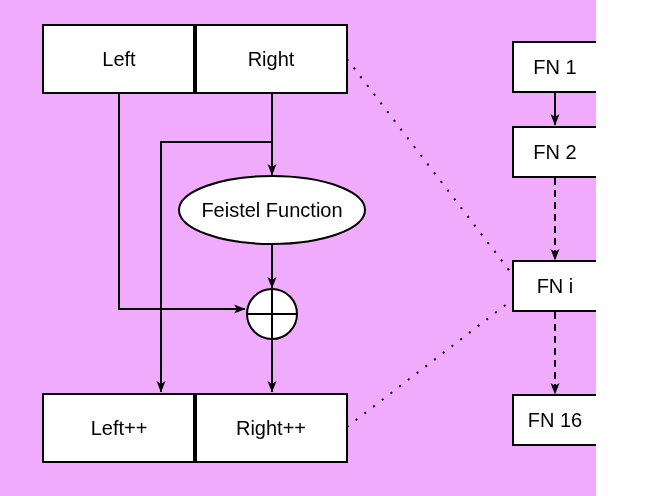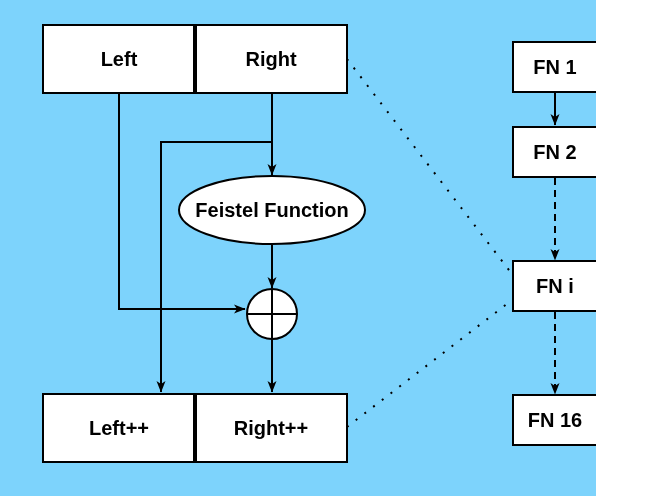--- a/index.html
+++ b/index.html
@@ -5,23 +5,22 @@
   html, body {
     margin: 0;
     padding: 0;
     background: #ffffff;
     font-family: "Liberation Sans", sans-serif;
   }
   .canvas {
     position: relative;
     width: 596px;
     height: 496px;
-    background: #7dd3fc;
+    background: #f0abfc;
     overflow: hidden;
-    font-weight: bold;
   }
   svg text {
     font-family: "Liberation Sans", sans-serif;
     font-size: 20px;
     fill: #000000;
   }
   .shape {
     fill: #ffffff;
     stroke: #000000;
     stroke-width: 2;

